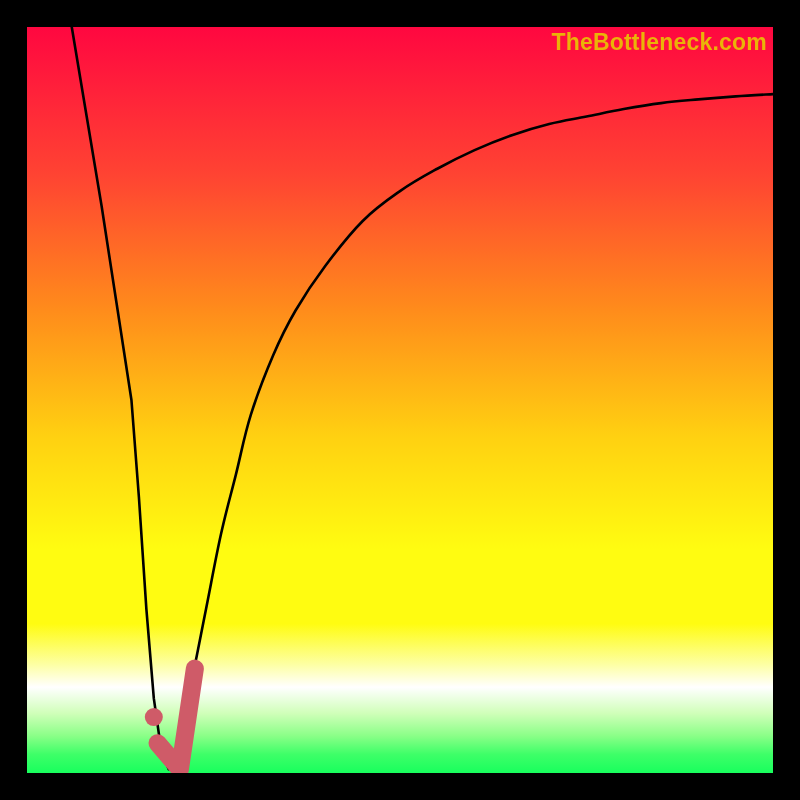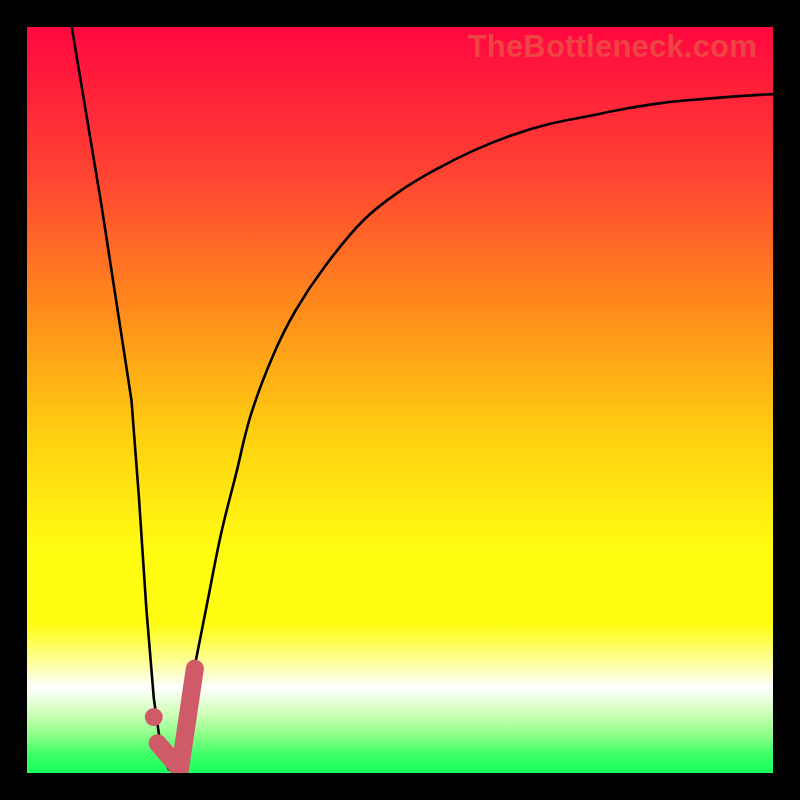--- a/index.html
+++ b/index.html
@@ -14,25 +14,25 @@
     position: absolute;
     left: 27px;
     top: 27px;
     width: 746px;
     height: 746px;
     overflow: hidden;
   }
   .watermark {
     position: absolute;
     top: 2px;
-    right: 16px;
+    right: 6px;
     font-family: Arial, Helvetica, sans-serif;
-    font-size: 31px;
+    font-size: 23px;
     font-weight: bold;
-    color: #ef4444;
+    color: #eab308;
     letter-spacing: 0.2px;
   }
 </style>
 </head>
 <body>
 
 <div class="frame">
   <svg id="chart-svg" width="746" height="746" viewBox="0 0 746 746" preserveAspectRatio="none">
     <defs>
       <linearGradient id="bg-grad" x1="0" y1="0" x2="0" y2="1">

